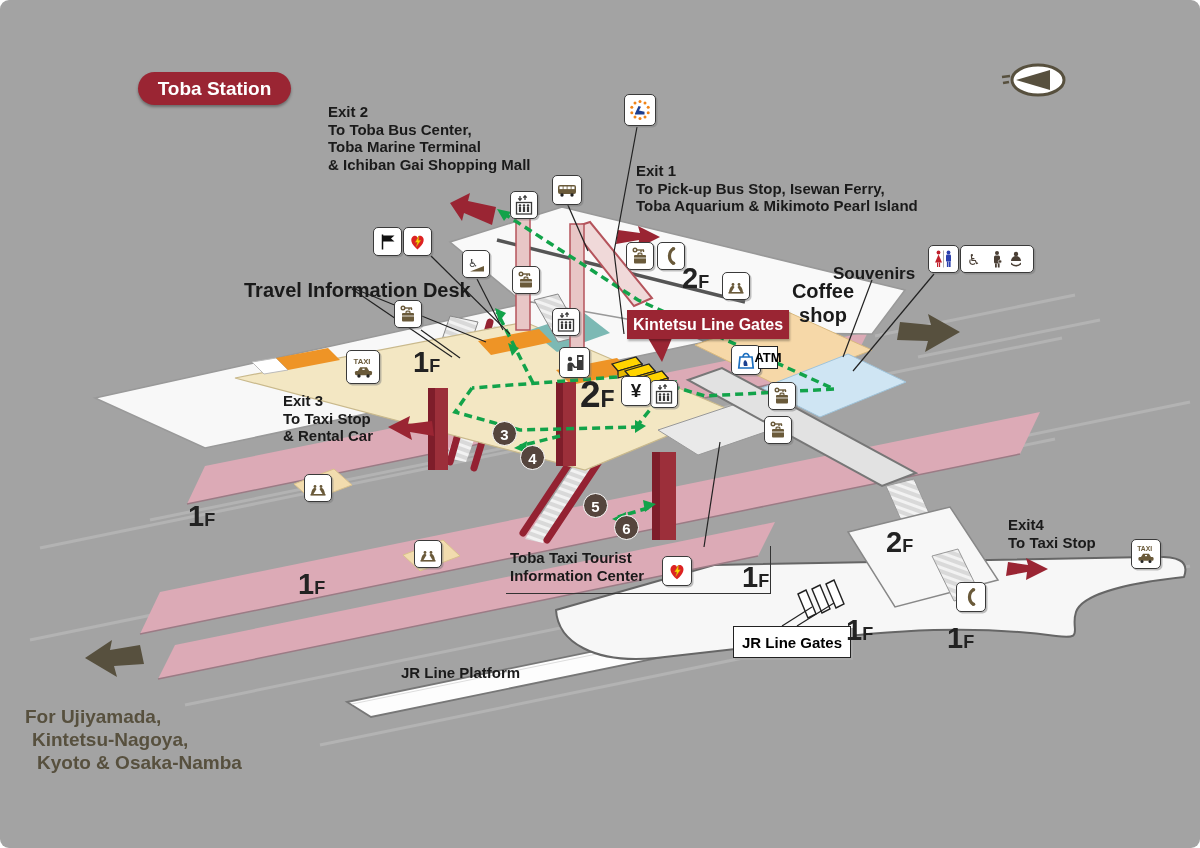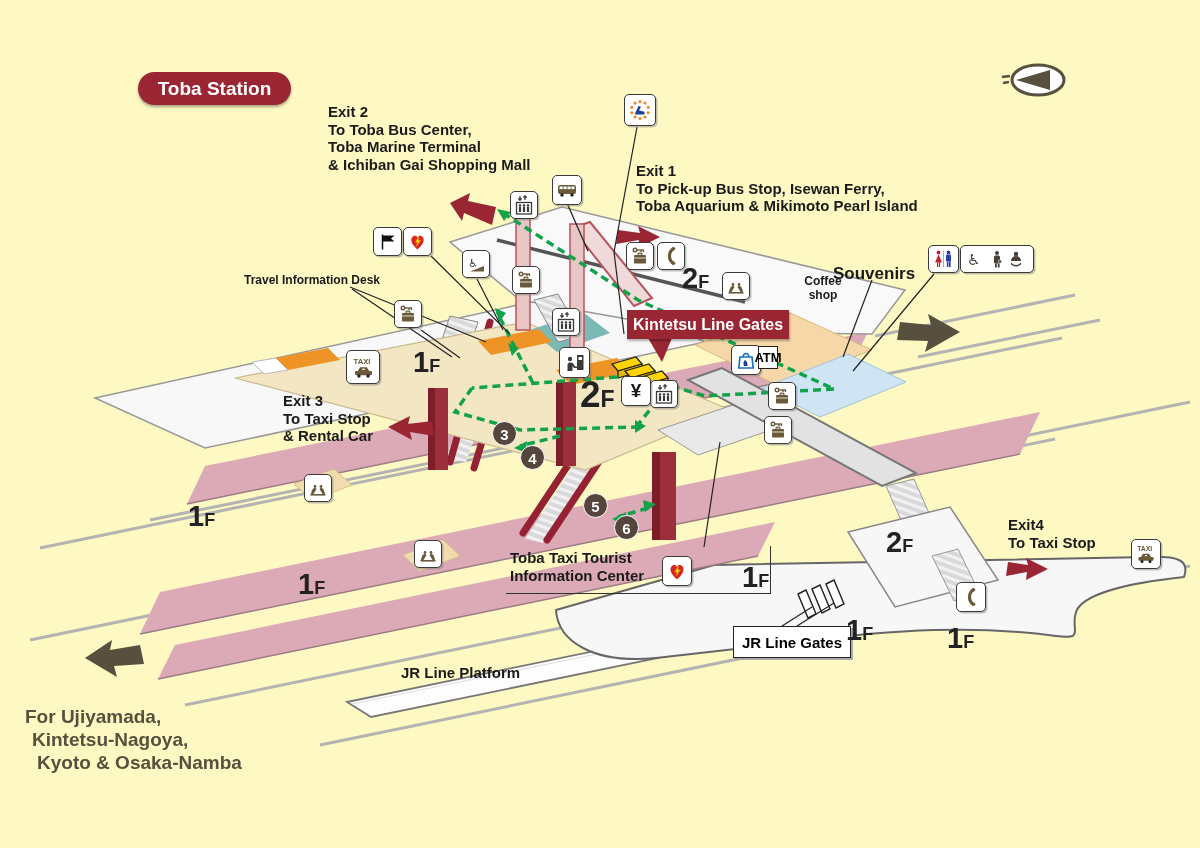--- a/index.html
+++ b/index.html
@@ -1,21 +1,21 @@
 <!DOCTYPE html>
 <html><head>
 <meta charset="utf-8">
 <style>
   html,body{margin:0;padding:0;background:#fff;}
-  #stage{position:relative;width:1200px;height:848px;background:#fef9c3;overflow:hidden;
-         font-family:"Liberation Sans",sans-serif;}
+  #stage{position:relative;width:1200px;height:848px;background:#a3a3a3;overflow:hidden;
+         font-family:"Liberation Sans",sans-serif;border-radius:9px;}
   #map-svg{position:absolute;left:0;top:0;}
   .lbl{position:absolute;font-weight:bold;color:#1a1a1a;line-height:1.18;white-space:nowrap;}
   .sz15{font-size:15px;}
-  .sz16{font-size:12px;}
+  .sz16{font-size:20px;margin-top:6px;}
   .sz17{font-size:17px;}
   .olive{color:#57503e;font-size:19px;line-height:1.22;}
   .pill{position:absolute;left:138px;top:72px;width:153px;height:33px;background:#9a2533;
         border-radius:17px;color:#fff;font-size:19px;font-weight:bold;display:flex;
         align-items:center;justify-content:center;box-shadow:0 2px 3px rgba(0,0,0,.35);}
   .bubble{position:absolute;left:627px;top:310px;width:162px;height:29px;background:#9a2533;
         color:#fff;font-size:16px;font-weight:bold;display:flex;align-items:center;
         justify-content:center;box-shadow:1px 2px 2px rgba(0,0,0,.3);}
   .boxlbl{position:absolute;left:733px;top:626px;width:116px;height:30px;background:#fff;
         border:1.5px solid #222;box-shadow:2px 2px 0 #aaa;display:flex;align-items:center;

